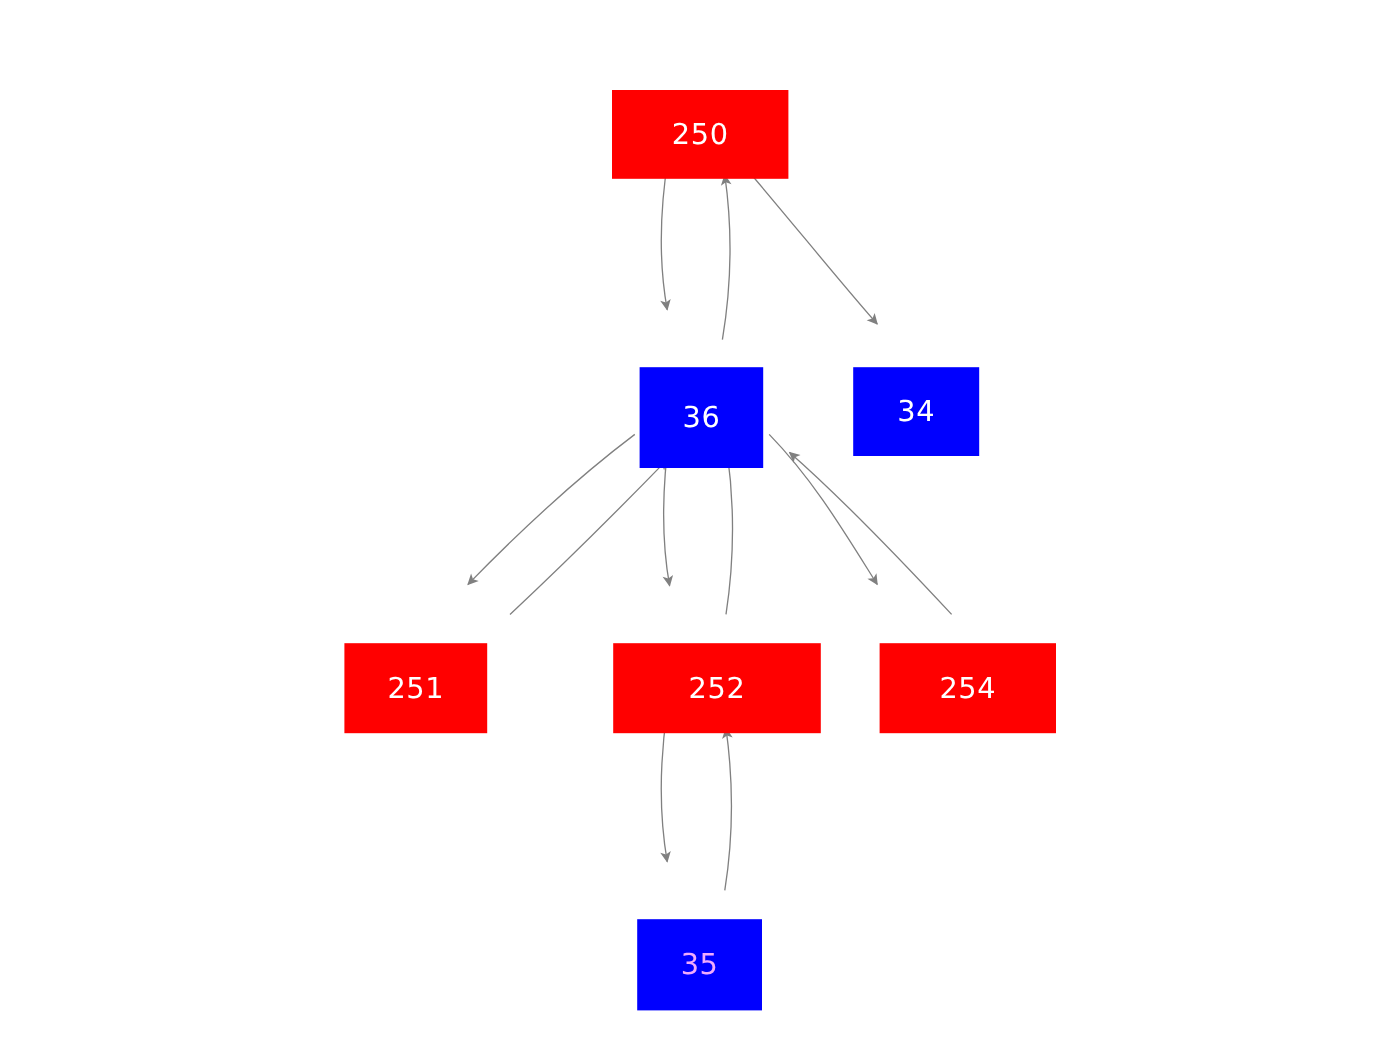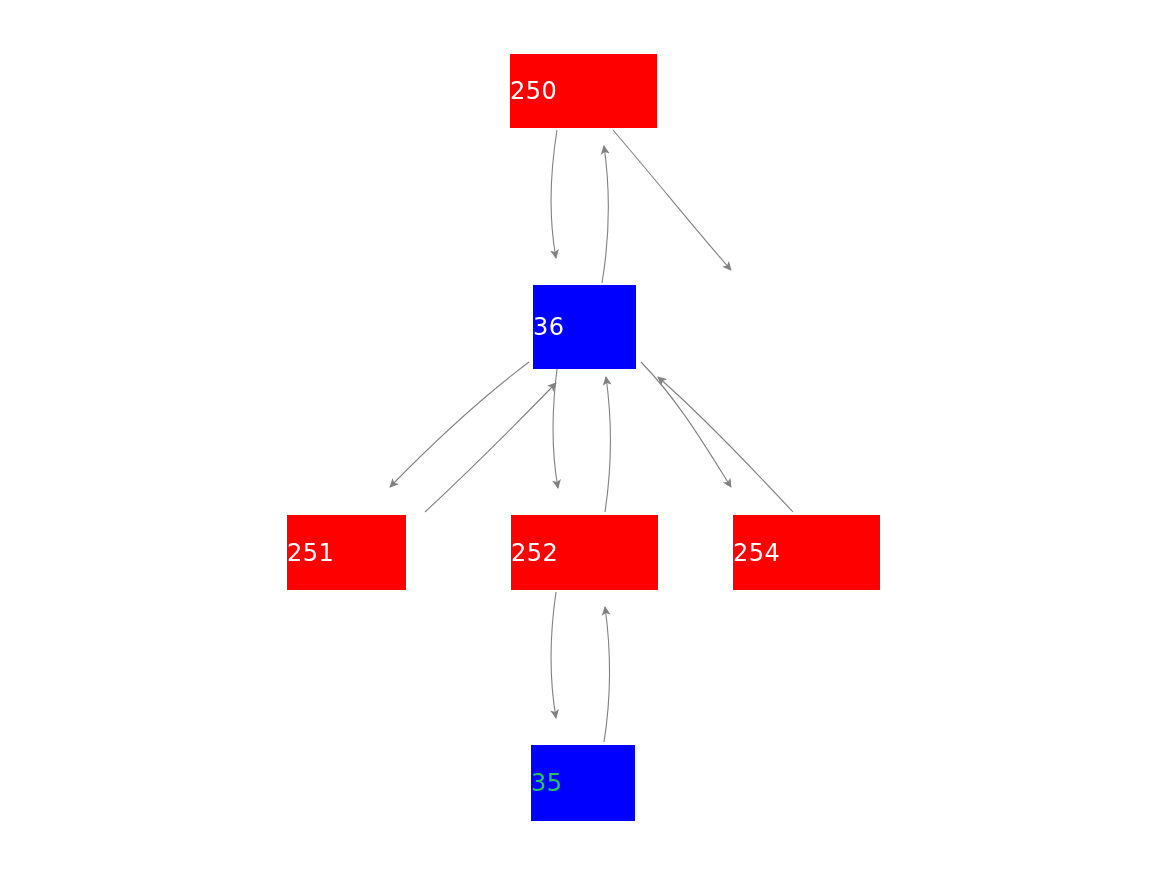--- a/index.html
+++ b/index.html
@@ -23,28 +23,29 @@
     position: absolute;
     left: 0;
     top: 0;
     width: 1167px;
     height: 875px;
   }
   .graph-node {
     position: absolute;
     display: flex;
     align-items: center;
-    justify-content: flex-start;
+    justify-content: center;
     color: #ffffff;
     font-size: 24px;
     font-family: "DejaVu Sans", sans-serif;
     line-height: 1;
     letter-spacing: 0.5px;
     box-sizing: border-box;
     user-select: none;
+    margin-top: 21px;
   }
   .node-label {
     pointer-events: none;
   }
 </style>
 </head>
 <body>
 
 <div id="graph-canvas">
   <svg id="edge-layer" viewBox="0 0 1167 875" xmlns="http://www.w3.org/2000/svg">
@@ -64,25 +65,28 @@
       <path d="M 793,512 C 752,468 698,412 658,377" fill="none" stroke="#808080" stroke-width="1.1" marker-end="url(#arrowhead)"></path>
       <path d="M 556,592 C 549,640 550,683 556,718" fill="none" stroke="#808080" stroke-width="1.1" marker-end="url(#arrowhead)"></path>
       <path d="M 604,742 C 611,698 611,650 605,607" fill="none" stroke="#808080" stroke-width="1.1" marker-end="url(#arrowhead)"></path>
     </svg>
 <div class="graph-node" style="left: 510px; top: 54px; width: 147px; height: 74px; background: rgb(255, 0, 0); font-size: 24px; color: rgb(255, 255, 255);">
       <span class="node-label">250</span>
     </div>
     <div class="graph-node" style="left: 533px; top: 285px; width: 103px; height: 84px; background: rgb(0, 0, 255); font-size: 24px; color: rgb(255, 255, 255);">
       <span class="node-label">36</span>
     </div>
+    <div class="graph-node" style="left: 711px; top: 285px; width: 105px; height: 74px; background: rgb(0, 0, 255); font-size: 24px; color: rgb(255, 255, 255);">
+      <span class="node-label">34</span>
+    </div>
     <div class="graph-node" style="left: 287px; top: 515px; width: 119px; height: 75px; background: rgb(255, 0, 0); font-size: 24px; color: rgb(255, 255, 255);">
       <span class="node-label">251</span>
     </div>
-    <div class="graph-node" style="left: 511px; top: 515px; width: 147px; height: 75px; background: rgb(255, 0, 0); font-size: 24px; color: rgb(255, 255, 255);">
+    <div class="graph-node" style="left: 511px; top: 515px; width: 173px; height: 75px; background: rgb(255, 0, 0); font-size: 24px; color: rgb(255, 255, 255);">
       <span class="node-label">252</span>
     </div>
     <div class="graph-node" style="left: 733px; top: 515px; width: 147px; height: 75px; background: rgb(255, 0, 0); font-size: 24px; color: rgb(255, 255, 255);">
       <span class="node-label">254</span>
     </div>
-    <div class="graph-node" style="left: 531px; top: 745px; width: 104px; height: 76px; background: rgb(0, 0, 255); font-size: 24px; color: #22c55e;">
+    <div class="graph-node" style="left: 531px; top: 745px; width: 104px; height: 76px; background: rgb(0, 0, 255); font-size: 24px; color: #f0abfc;">
       <span class="node-label">35</span>
     </div>
   </div>
 
 </body></html>

